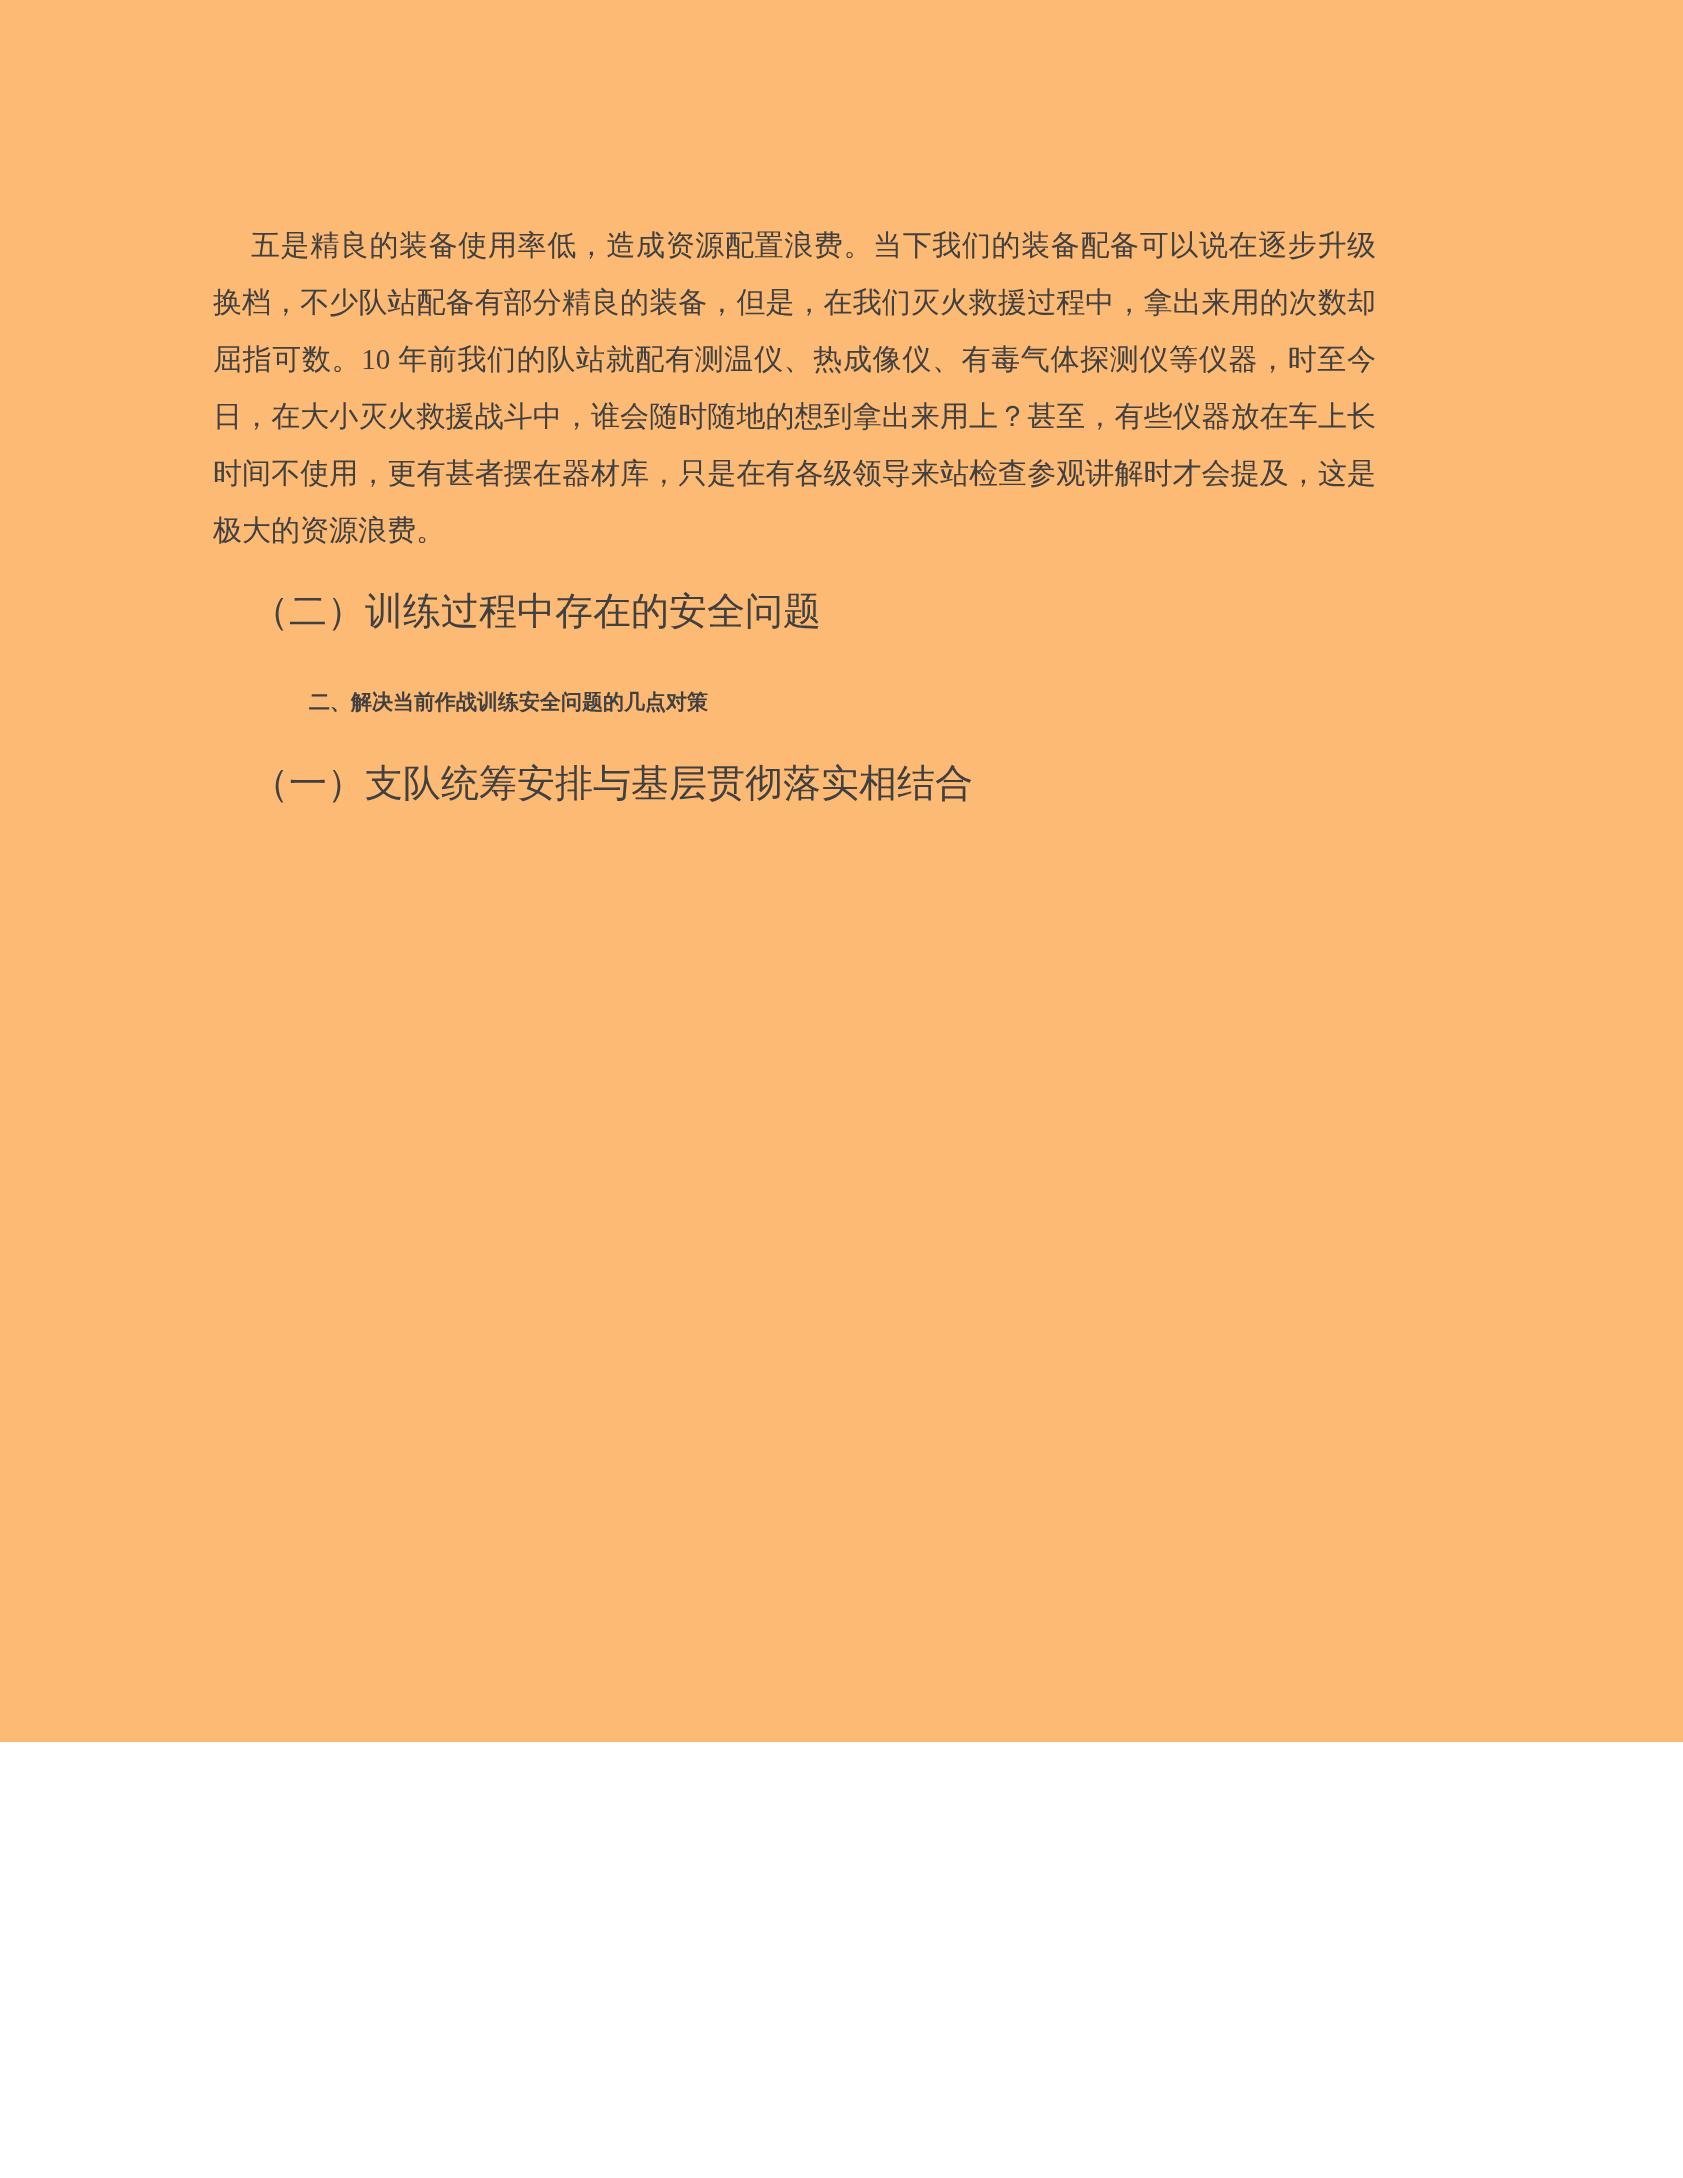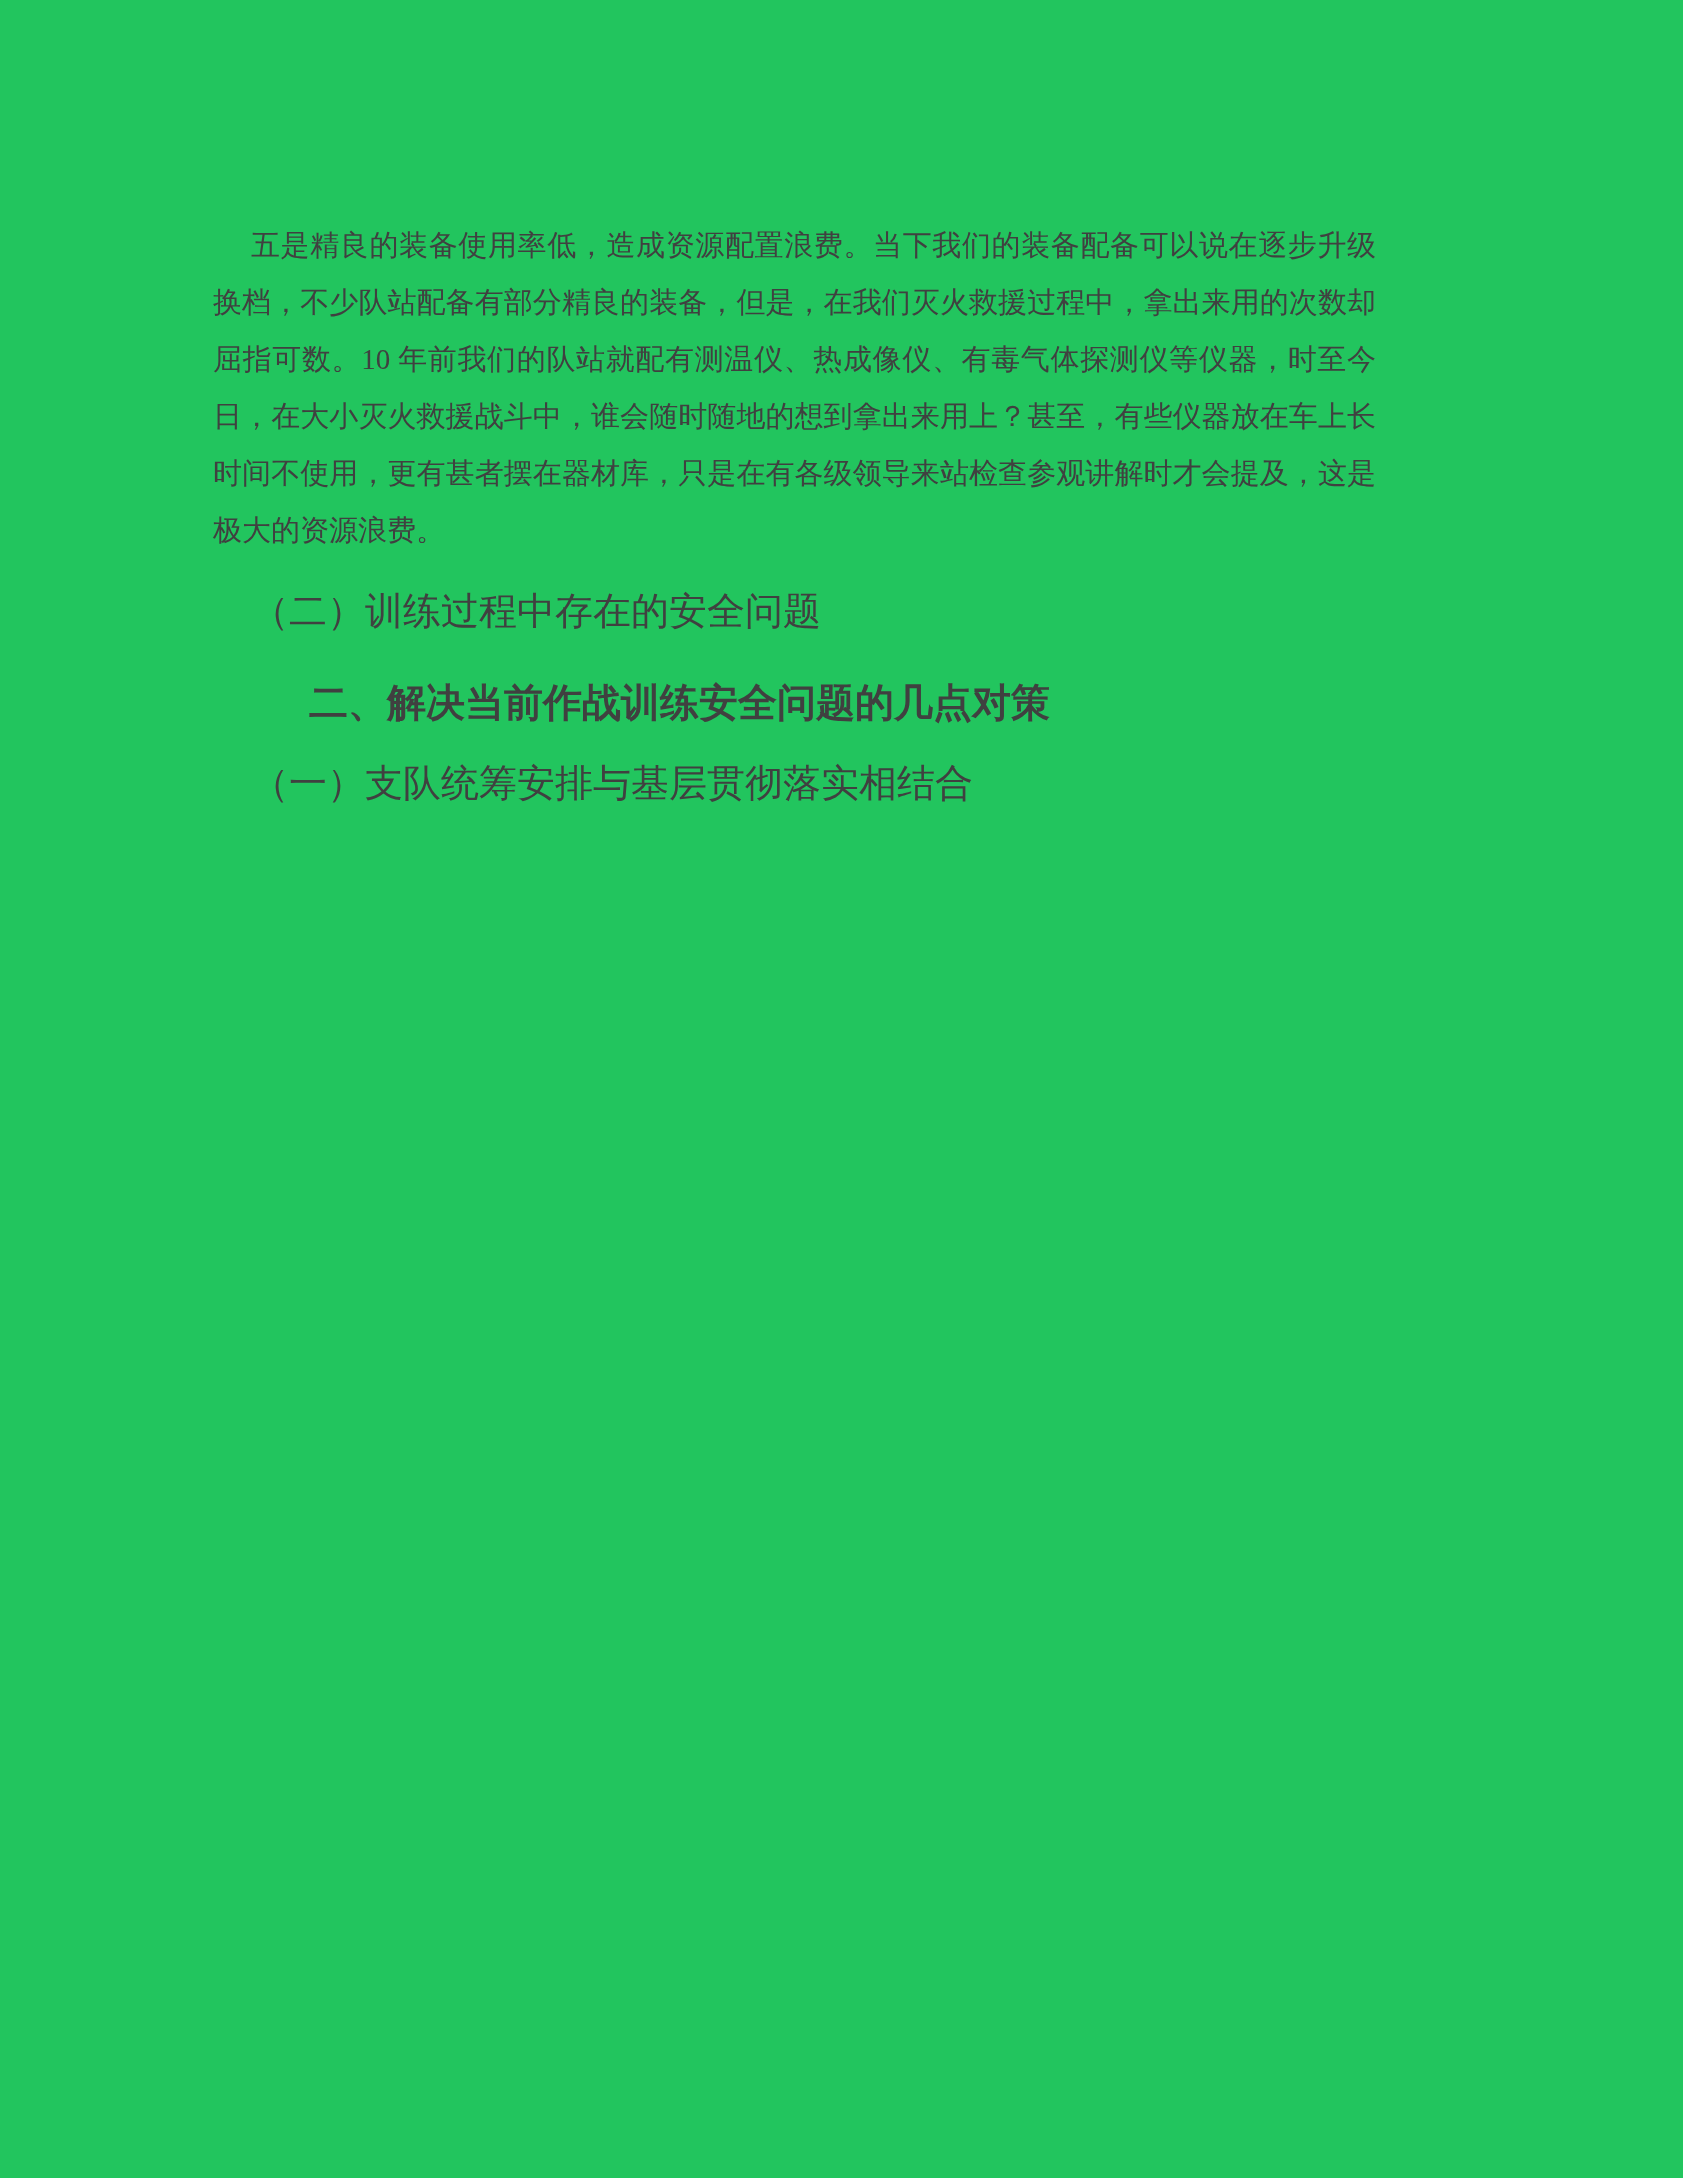--- a/index.html
+++ b/index.html
@@ -3,23 +3,23 @@
 <meta charset="utf-8">
 <style>
   html, body {
     margin: 0;
     padding: 0;
     background: #ffffff;
   }
   .page {
     position: relative;
     width: 1683px;
-    height: 2178px;
+    height: 1742px;
     box-sizing: border-box;
-    background: #22c55e;
+    background: #fdba74;
     overflow: hidden;
     padding: 217px 307px 0 213px;
     font-family: "Liberation Serif", "DejaVu Serif", serif;
     font-size: 29px;
     line-height: 57px;
     color: #404040;
   }
   .para {
     margin: 0 0 24px 0;
     text-align: justify;
@@ -29,21 +29,21 @@
   .heading-sub {
     margin: 0 0 24px 0;
     text-indent: 38px;
     font-weight: normal;
     font-size: 38px;
   }
   .heading-main {
     margin: 34px 0 24px 0;
     text-indent: 96px;
     font-weight: bold;
-    font-size: 39px;
+    font-size: 21px;
   }
 </style>
 </head>
 <body>
 
 <div class="page">
   <p class="para">五是精良的装备使用率低，造成资源配置浪费。当下我们的装备配备可以说在逐步升级换档，不少队站配备有部分精良的装备，但是，在我们灭火救援过程中，拿出来用的次数却屈指可数。10 年前我们的队站就配有测温仪、热成像仪、有毒气体探测仪等仪器，时至今日，在大小灭火救援战斗中，谁会随时随地的想到拿出来用上？甚至，有些仪器放在车上长时间不使用，更有甚者摆在器材库，只是在有各级领导来站检查参观讲解时才会提及，这是极大的资源浪费。</p>
 
   <p class="heading-sub">（二）训练过程中存在的安全问题</p>
 

